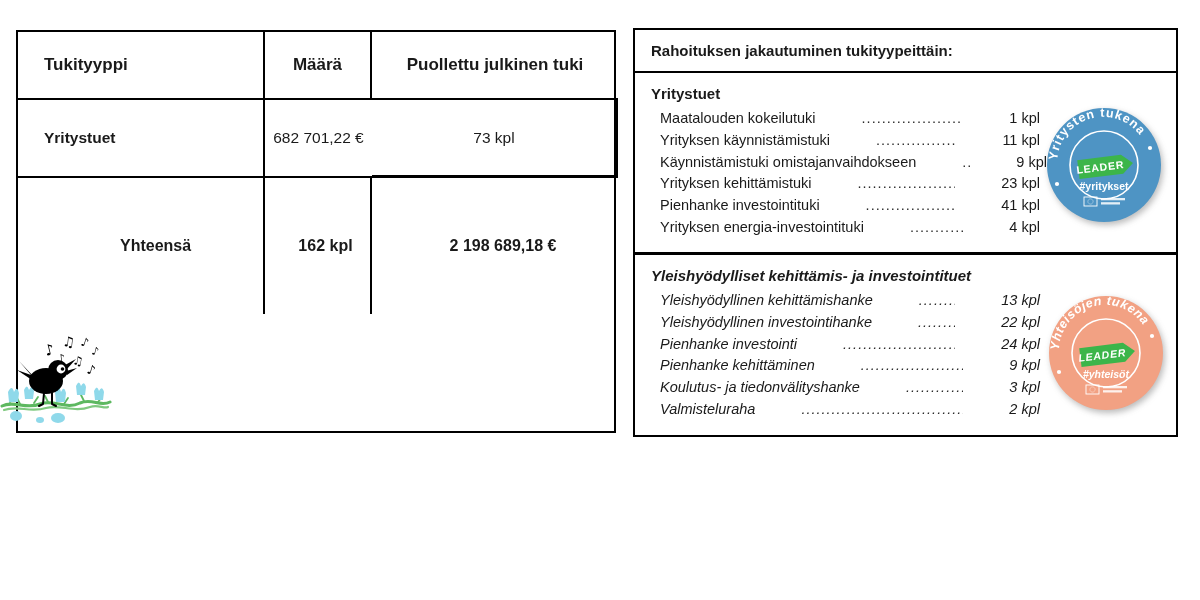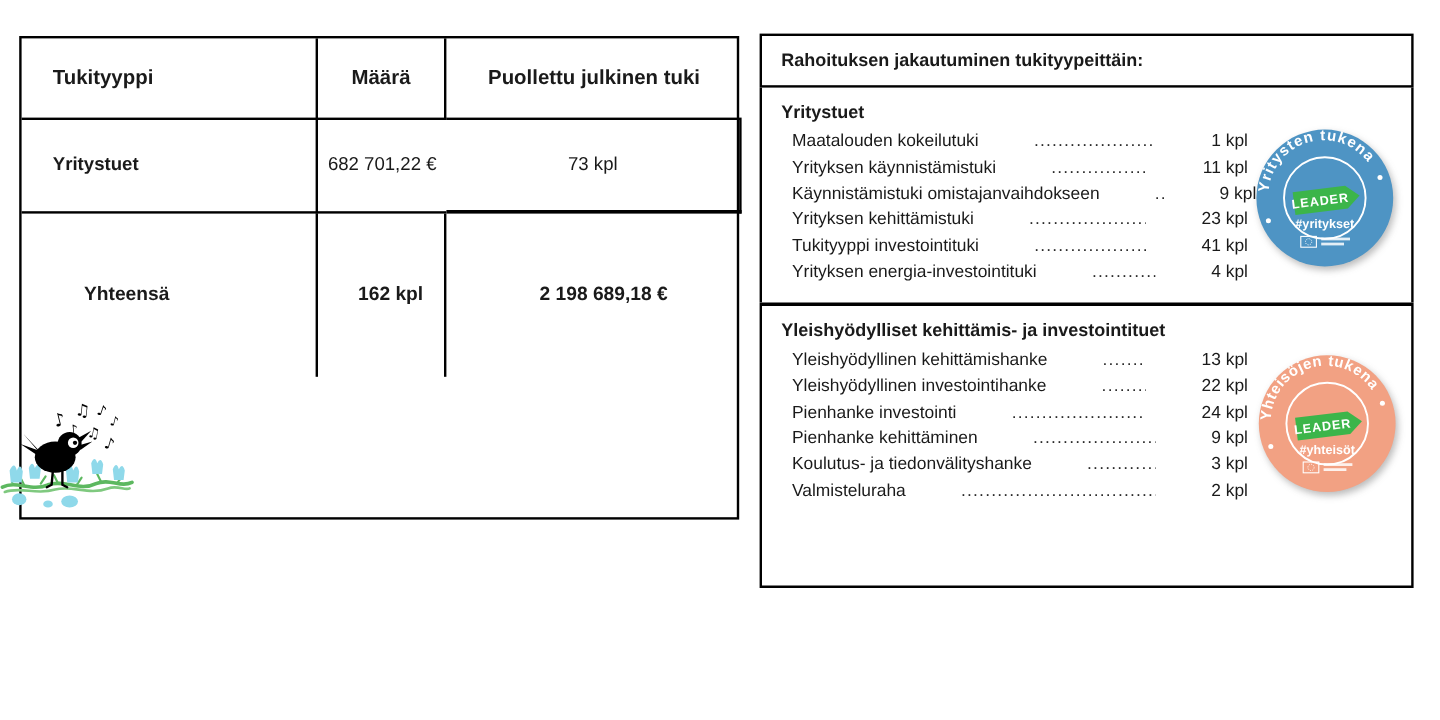--- a/index.html
+++ b/index.html
@@ -13,35 +13,35 @@
     grid-template-rows: 68px 78px 136px 117px;
     border: 2px solid #000; }
   .cell { border-right: 2px solid #000; border-bottom: 2px solid #000;
     display: flex; align-items: center; font-size: 15.5px; }
   .cell.last-col { border-right: none; }
   .cell.thick-bottom { border-bottom-width: 3px; }
   .cell.last-row { border-bottom: none; padding-left: 16px; }
   .cell.head { font-weight: bold; font-size: 17px; text-align: right; }
   .cell.left { justify-content: flex-start; padding-left: 26px; padding-right: 10px; }
   .cell.center { justify-content: center; text-align: left; }
-  .cell.total-label { padding-left: 52px; font-weight: bold; font-size: 16px; }
+  .cell.total-label { padding-left: 102px; font-weight: bold; font-size: 16px; }
   .cell.total-num { font-weight: bold; font-size: 16px; }
   .row-label { font-weight: bold; line-height: 1.55; }
 
   
   .bird-wrap { position: absolute; left: 0px; top: 330px; width: 132px; height: 106px; z-index: 5; }
   .bird-wrap svg { width: 100%; height: 100%; }
 
   
   .panel { position: absolute; left: 633px; top: 28px; width: 545px; }
   .panel-title-box { border: 2px solid #000; height: 45px; display: flex; align-items: center;
     padding-left: 16px; font-weight: bold; font-size: 15px; }
   .section { position: relative; border: 2px solid #000; border-top: none; }
   .section.first { height: 179px; border-bottom: none; }
-  .section.second { height: 238px; border-top: 3px solid #000; }
+  .section.second { height: 185px; border-top: 3px solid #000; font-style: italic; }
   .section-inner { padding: 12px 0 0 16px; width: 405px; }
   .section-heading { font-weight: bold; font-size: 15px; margin-bottom: 6px; }
   .item-list { padding-left: 9px; }
   .item { display: flex; align-items: baseline; font-size: 14.5px; line-height: 21.8px; gap: 44px; }
   .item .lbl { white-space: nowrap; }
   .item .dots { flex: 1 1 auto; overflow: hidden; white-space: nowrap; letter-spacing: 1px;
     color: #2a2a2a; margin: 0 2px; min-width: 8px; }
   .item .val { white-space: nowrap; text-align: right; }
 
   .badge { position: absolute; width: 120px; height: 120px;
@@ -154,21 +154,21 @@
             <span class="lbl">Käynnistämistuki omistajanvaihdokseen</span>
               <span class="dots">........................................................................................................................</span>
               <span class="val">9 kpl</span>
           </div>
           <div class="item">
             <span class="lbl">Yrityksen kehittämistuki</span>
               <span class="dots">........................................................................................................................</span>
               <span class="val">23 kpl</span>
           </div>
           <div class="item">
-            <span class="lbl">Tukityyppi investointituki</span>
+            <span class="lbl">Pienhanke investointituki</span>
               <span class="dots">........................................................................................................................</span>
               <span class="val">41 kpl</span>
           </div>
           <div class="item">
             <span class="lbl">Yrityksen energia-investointituki</span>
               <span class="dots">........................................................................................................................</span>
               <span class="val">4 kpl</span>
           </div>
         </div>
       </div>

